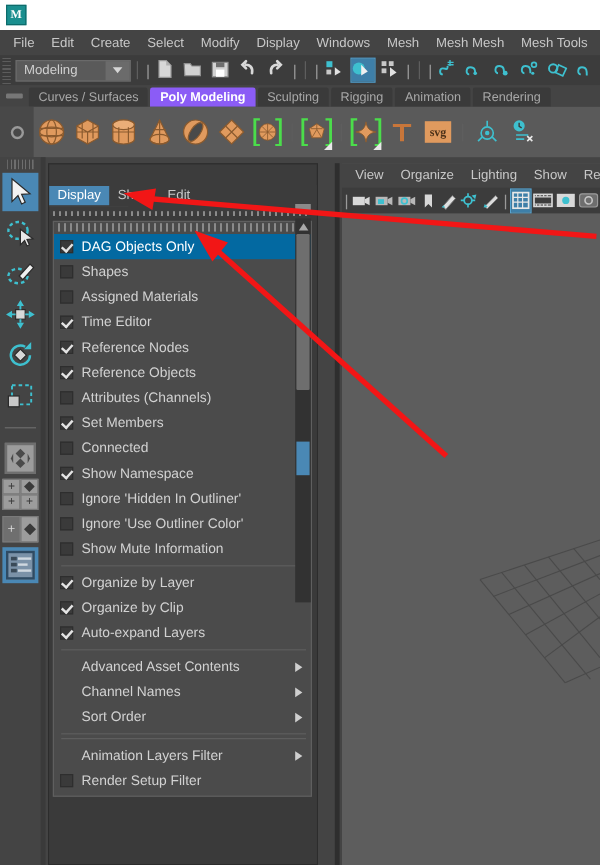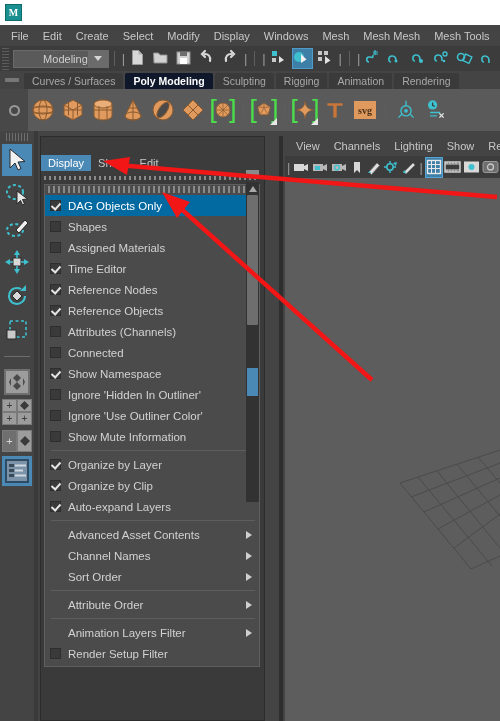--- a/index.html
+++ b/index.html
@@ -40,41 +40,41 @@
     position:absolute;left:0;top:46px;width:500px;height:25px;
     background:#3c3c3c;display:flex;align-items:center;
   }
   .grip{width:7px;height:22px;margin:0 2px;
     background:repeating-linear-gradient(to bottom,#6a6a6a 0 1px,transparent 1px 3px);
     opacity:.7;}
   .modesel{
     margin-left:2px;width:96px;height:18px;background:#5a5a5a;border:1px solid #6a6a6a;
     display:flex;align-items:center;box-sizing:border-box;
   }
-  .modesel span{font-size:11px;color:#cfcfcf;padding-left:23px;flex:1;text-align:right;}
+  .modesel span{font-size:11px;color:#cfcfcf;padding-left:6px;flex:1;}
   .modesel .arrowbox{width:20px;height:16px;background:#6b6b6b;display:flex;align-items:center;justify-content:center;}
   .caret-d{width:0;height:0;border-left:4px solid transparent;border-right:4px solid transparent;border-top:5px solid #d6d6d6;}
   .sep-v{width:1px;height:15px;background:#5e5e5e;margin:0 5px;}
   .sep-bracket{color:#9a9a9a;font-size:13px;margin:0 2px;}
   .ticon{width:19px;height:19px;margin:0 2px;position:relative;display:inline-block;}
   .ticon.sel{background:#3e7fa8;outline:1px solid #4f9bc9;}
 
   
   .shelftabs{
     position:absolute;left:0;top:71px;width:500px;height:18px;
     background:#444444;display:flex;align-items:flex-end;
   }
   .shelf-handle{width:24px;height:18px;display:flex;align-items:center;justify-content:center;}
   .shelf-handle .bar{width:14px;height:4px;background:#777;border-radius:1px;}
   .stab{
     height:16px;line-height:16px;padding:0 8px;margin-right:2px;
     font-size:10.5px;color:#a8a8a8;background:#3a3a3a;
     border-top-left-radius:2px;border-top-right-radius:2px;white-space:nowrap;
   }
-  .stab.active{background:#0f172a;color:#ffffff;font-weight:bold;}
+  .stab.active{background:#8b5cf6;color:#ffffff;font-weight:bold;}
 
   
   .shelfrow{
     position:absolute;left:0;top:89px;width:500px;height:42px;
     background:#5a5a5a;display:flex;align-items:center;
   }
   .shelf-gear{
     width:28px;height:42px;background:#484848;display:flex;align-items:center;justify-content:center;
   }
   .gearglyph{width:11px;height:11px;border:2px solid #9a9a9a;border-radius:50%;box-sizing:border-box;}
@@ -537,20 +537,24 @@
       </div>
       <div class="mrow">
         <span class="chk on"></span>
         <span class="mlabel">Reference Objects</span>
       </div>
       <div class="mrow">
         <span class="chk"></span>
         <span class="mlabel">Attributes (Channels)</span>
       </div>
       <div class="mrow">
+        <span class="chk on"></span>
+        <span class="mlabel">Set Members</span>
+      </div>
+      <div class="mrow">
         <span class="chk"></span>
         <span class="mlabel">Connected</span>
       </div>
       <div class="mrow">
         <span class="chk on"></span>
         <span class="mlabel">Show Namespace</span>
       </div>
       <div class="mrow">
         <span class="chk"></span>
         <span class="mlabel">Ignore 'Hidden In Outliner'</span>
@@ -583,24 +587,20 @@
       </div>
       <div class="mrow noCheck">
         <span class="mlabel">Channel Names</span>
         <span class="submark"></span>
       </div>
       <div class="mrow noCheck">
         <span class="mlabel">Sort Order</span>
         <span class="submark"></span>
       </div>
       <div class="msep"></div>
-      <div class="mrow noCheck">
-        <span class="mlabel">Attribute Order</span>
-        <span class="submark"></span>
-      </div>
       <div class="msep"></div>
       <div class="mrow noCheck">
         <span class="mlabel">Animation Layers Filter</span>
         <span class="submark"></span>
       </div>
       <div class="mrow">
         <span class="chk"></span>
         <span class="mlabel">Render Setup Filter</span>
       </div>
     </div>
@@ -610,21 +610,21 @@
     <div class="osb-up">
         <i></i>
       </div>
     <div class="osb-track"></div>
     <div class="osb-thumb"></div>
   </div>
 
   <div class="viewport">
     <div class="vp-menubar" id="vpmenus">
         <div class="vmi">View</div>
-        <div class="vmi">Channels</div>
+        <div class="vmi">Organize</div>
         <div class="vmi">Lighting</div>
         <div class="vmi">Show</div>
         <div class="vmi">Ren</div>
       </div>
     <div class="vp-toolbar">
       <span class="sep-bracket">|</span>
       <div class="vicon">
         <svg width="17" height="15" viewBox="0 0 17 15">
             <rect x="1" y="4" width="10" height="7" fill="#d8d8d8"></rect>
             <path d="M11 6l4-2v7l-4-2z" fill="#d8d8d8"></path>

